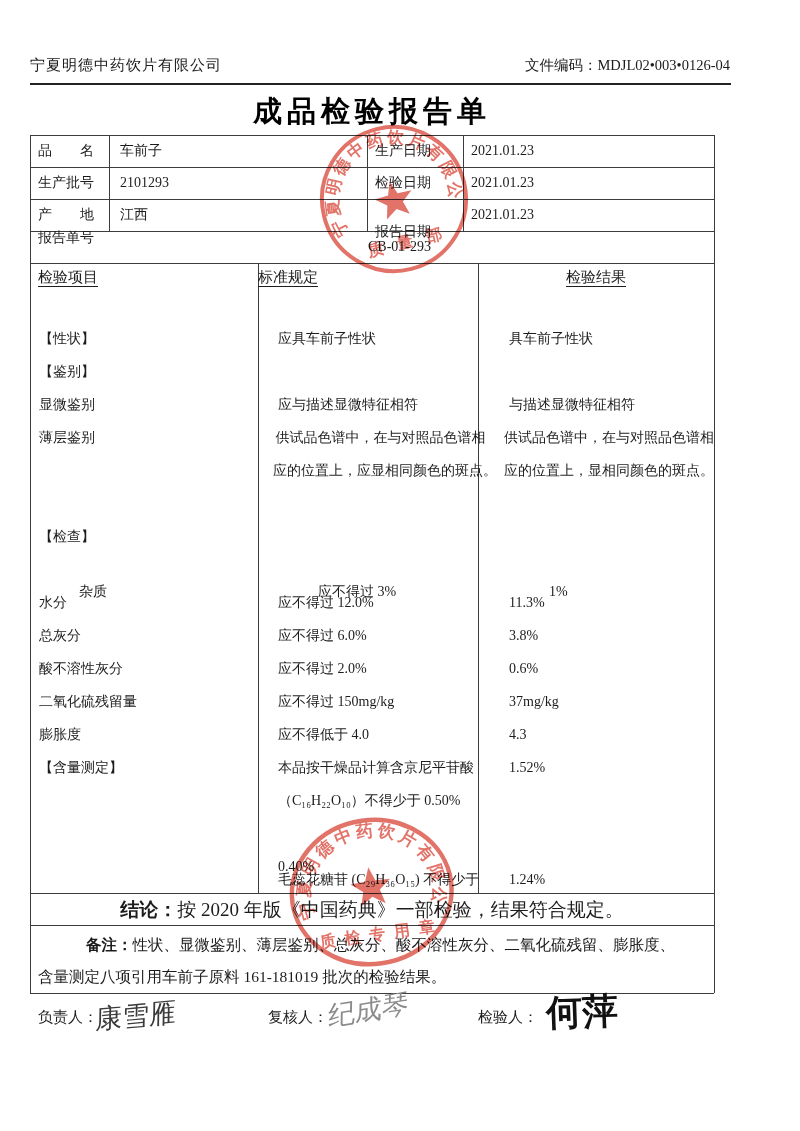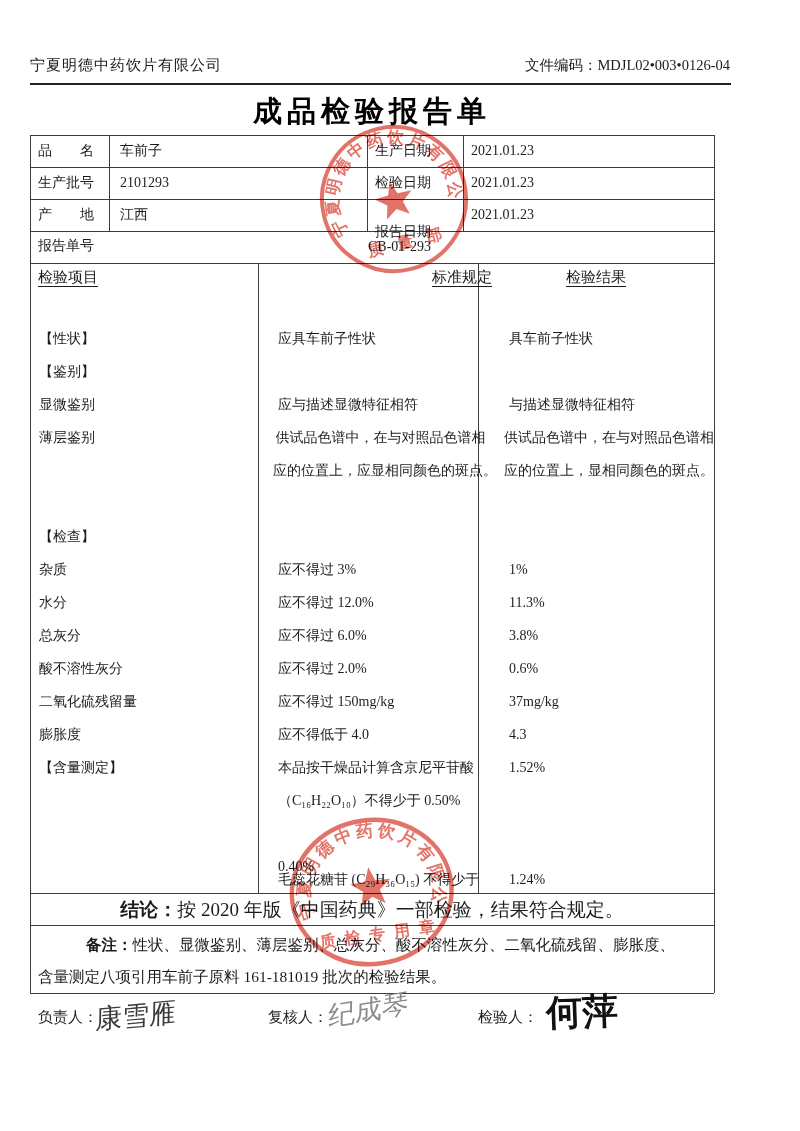--- a/index.html
+++ b/index.html
@@ -71,25 +71,25 @@
   <div class="cell" style="left:38px;top:167px;">生产批号</div>
   <div class="cell" style="left:120px;top:167px;">2101293</div>
   <div class="cell" style="left:375px;top:167px;">检验日期</div>
   <div class="cell" style="left:471px;top:167px;">2021.01.23</div>
 
   <div class="cell" style="left:38px;top:199px;">产　　地</div>
   <div class="cell" style="left:120px;top:199px;">江西</div>
   <div class="cell" style="left:375px;top:216px;">报告日期</div>
   <div class="cell" style="left:471px;top:199px;">2021.01.23</div>
 
-  <div class="cell" style="left:38px;top:230px;">报告单号</div>
+  <div class="cell" style="left:38px;top:222px;">报告单号</div>
   <div class="cell" style="left:368px;top:231px;">CB-01-293</div>
 
   <div class="insp-head" style="left:38px;">检验项目</div>
-  <div class="insp-head" style="left:272px;width:220px;text-align:right;">标准规定</div>
+  <div class="insp-head" style="left:258px;width:220px;text-align:left;">标准规定</div>
   <div class="insp-head" style="left:478px;width:236px;text-align:center;">检验结果</div>
 
   <div id="insp-lines">
       <div class="insp-line" style="position: absolute; top: 322px;">
       <div class="c1">【性状】</div>
       <div class="c2">应具车前子性状</div>
       <div class="c3">具车前子性状</div>
     </div>
       <div class="insp-line" style="position: absolute; top: 355px;">
       <div class="c1">【鉴别】</div>
@@ -114,21 +114,21 @@
       <div class="insp-line" style="position: absolute; top: 487px;">
       <div class="c1"></div>
       <div class="c2"></div>
       <div class="c3"></div>
     </div>
       <div class="insp-line" style="position: absolute; top: 520px; flex-direction: column;">
       <div class="c1">【检查】</div>
       <div class="c2"></div>
       <div class="c3"></div>
     </div>
-      <div class="insp-line" style="position: absolute; top: 553px;">
+      <div class="insp-line" style="position: absolute; top: 575px; padding-left: 40px;">
       <div class="c1">杂质</div>
       <div class="c2">应不得过 3%</div>
       <div class="c3">1%</div>
     </div>
       <div class="insp-line" style="position: absolute; top: 586px;">
       <div class="c1">水分</div>
       <div class="c2">应不得过 12.0%</div>
       <div class="c3">11.3%</div>
     </div>
       <div class="insp-line" style="position: absolute; top: 619px;">

